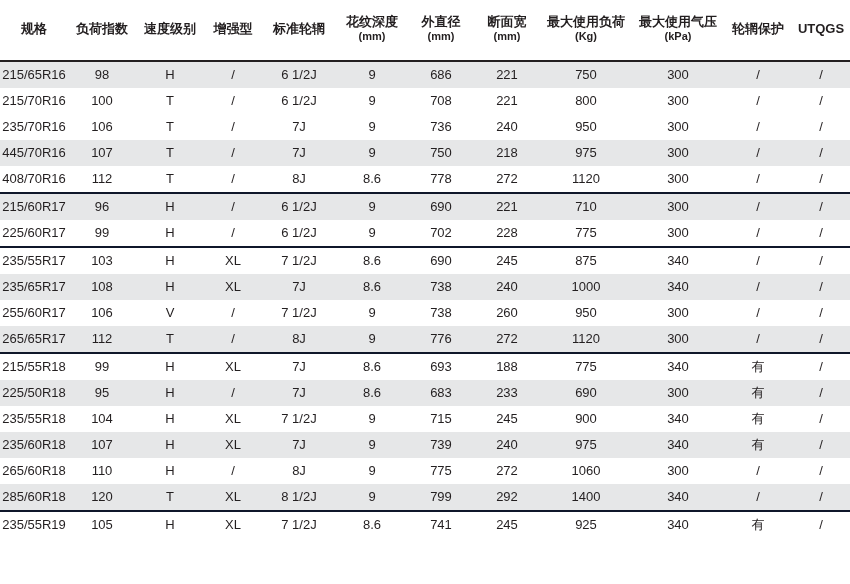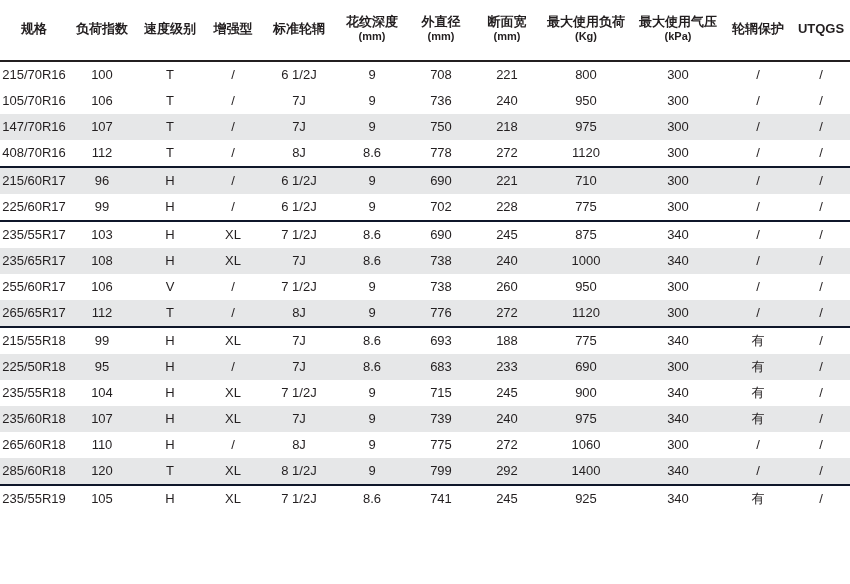--- a/index.html
+++ b/index.html
@@ -132,50 +132,64 @@
         <span>轮辋保护</span>
         <span class="unit"></span>
       </th>
       <th>
         <span>UTQGS</span>
         <span class="unit"></span>
       </th>
     </tr>
   </thead>
   <tbody id="table-body">
+      <tr class="shade">
+        <td>215/65R16</td>
+        <td>98</td>
+        <td>H</td>
+        <td>/</td>
+        <td>6 1/2J</td>
+        <td>9</td>
+        <td>686</td>
+        <td>221</td>
+        <td>750</td>
+        <td>300</td>
+        <td>/</td>
+        <td>/</td>
+      </tr>
       <tr class="plain">
         <td>215/70R16</td>
         <td>100</td>
         <td>T</td>
         <td>/</td>
         <td>6 1/2J</td>
         <td>9</td>
         <td>708</td>
         <td>221</td>
         <td>800</td>
         <td>300</td>
         <td>/</td>
         <td>/</td>
       </tr>
       <tr class="plain">
-        <td>105/70R16</td>
+        <td>235/70R16</td>
         <td>106</td>
         <td>T</td>
         <td>/</td>
         <td>7J</td>
         <td>9</td>
         <td>736</td>
         <td>240</td>
         <td>950</td>
         <td>300</td>
         <td>/</td>
         <td>/</td>
       </tr>
       <tr class="shade">
-        <td>147/70R16</td>
+        <td>445/70R16</td>
         <td>107</td>
         <td>T</td>
         <td>/</td>
         <td>7J</td>
         <td>9</td>
         <td>750</td>
         <td>218</td>
         <td>975</td>
         <td>300</td>
         <td>/</td>

